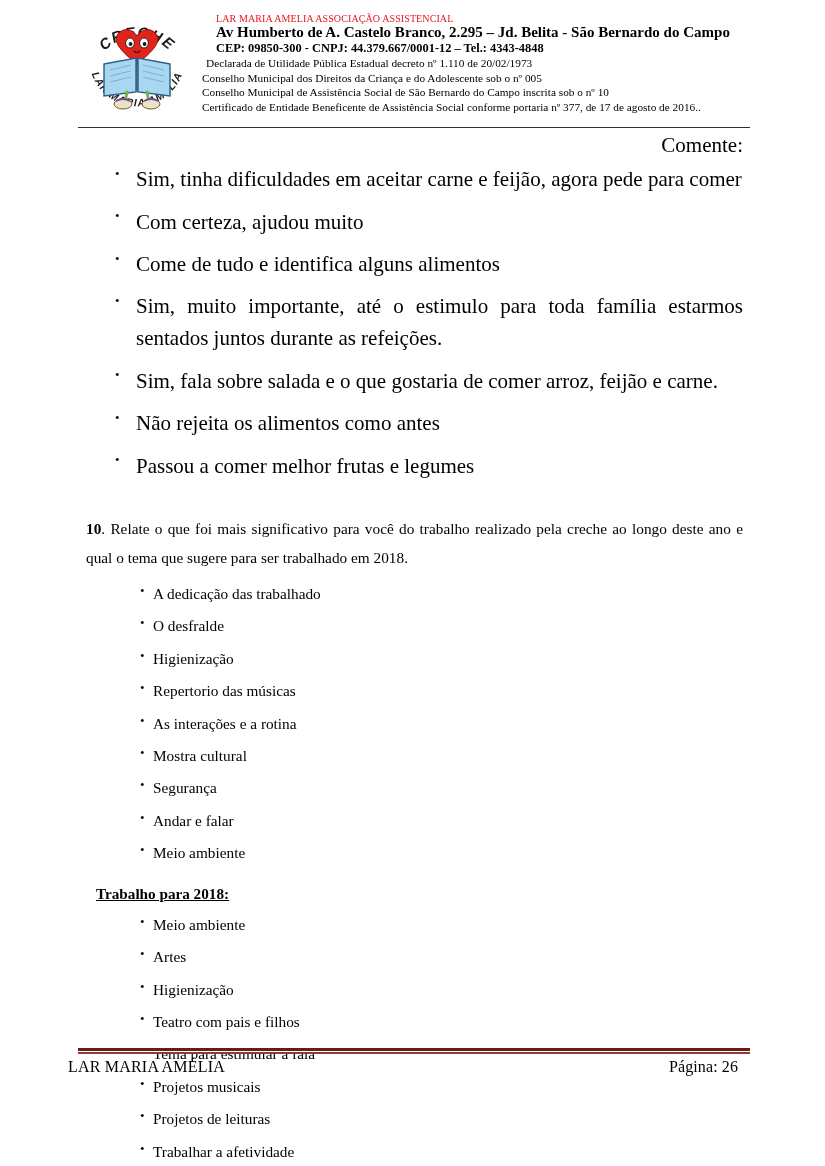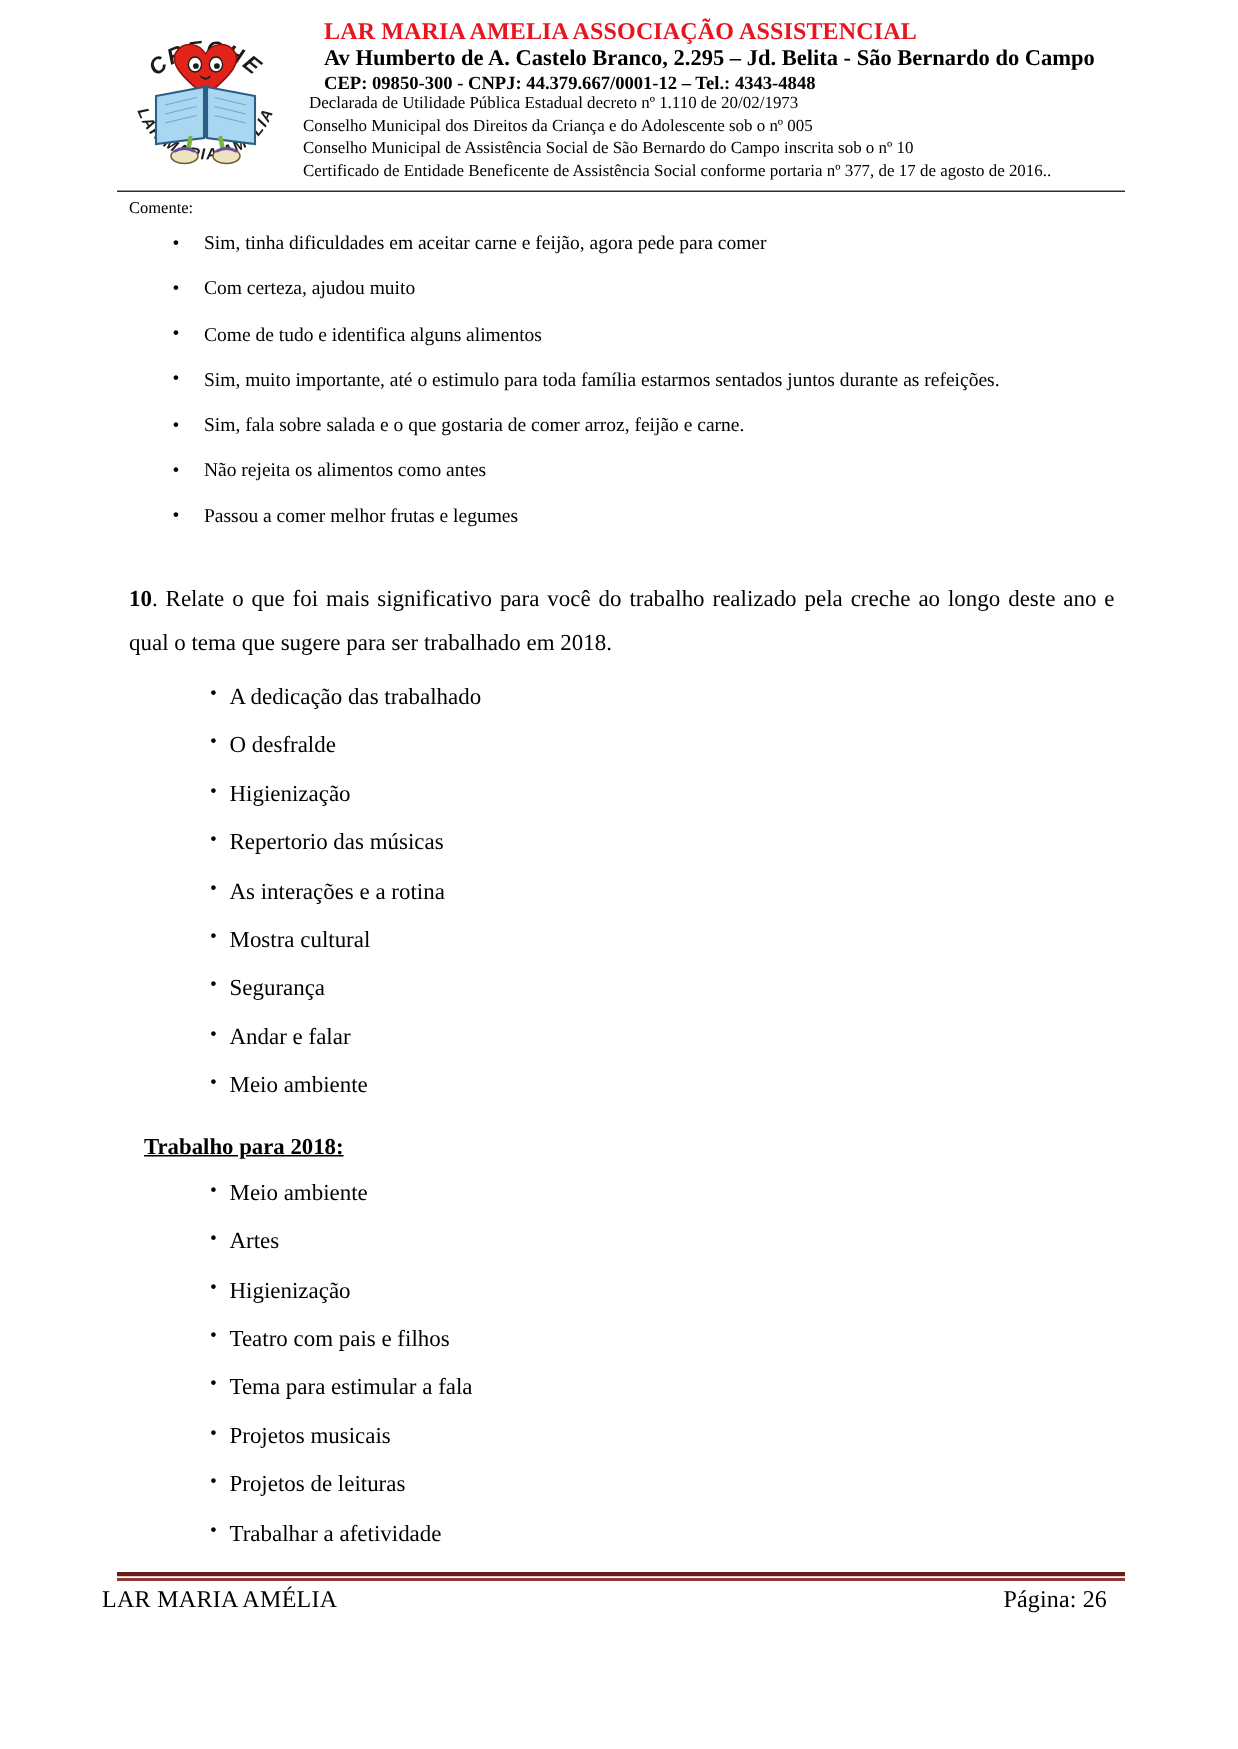--- a/index.html
+++ b/index.html
@@ -54,22 +54,22 @@
     padding-top: 1px;
   }
 
   .lh-line {
     line-height: 1.14;
     white-space: nowrap;
   }
 
   .lh-title {
     color: #e8141e;
-    font-weight: bold;
-    font-size: 16px;
+    font-weight: normal;
+    font-size: 10px;
     letter-spacing: 0.1px;
     padding-left: 14px;
   }
 
   .lh-addr {
     font-weight: bold;
     font-size: 15px;
     padding-left: 14px;
   }
 
@@ -121,39 +121,40 @@
 
   
   .content {
     position: absolute;
     left: 86px;
     top: 133px;
     width: 657px;
   }
 
   .comente-label {
-    font-size: 11px;
+    font-size: 21px;
     line-height: 1.2;
     margin: 0 0 6px 0;
+    text-align: right;
   }
 
   ul.blist {
     list-style: none;
     margin: 0;
     padding: 0;
   }
 
   
   ul.list-comente {
     margin-top: 2px;
   }
   ul.list-comente > li {
     position: relative;
     padding-left: 50px;
-    font-size: 13px;
+    font-size: 21px;
     line-height: 1.52;
     margin-bottom: 10.5px;
     text-align: justify;
     text-justify: inter-word;
   }
   ul.list-comente > li::before {
     content: "\2022";
     position: absolute;
     left: 29px;
     top: -0.5px;

